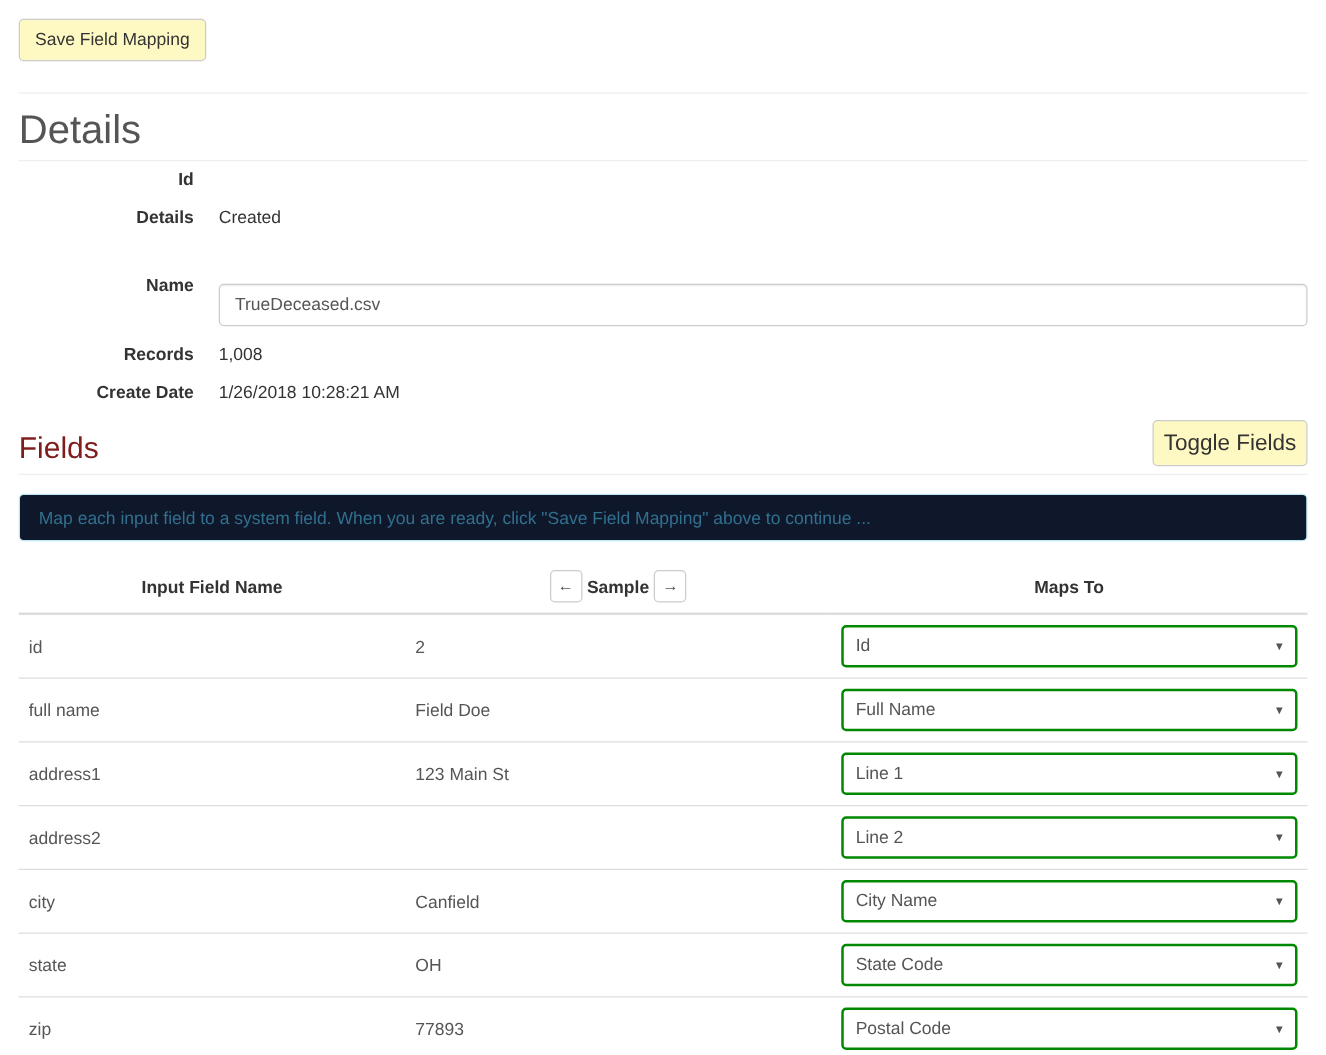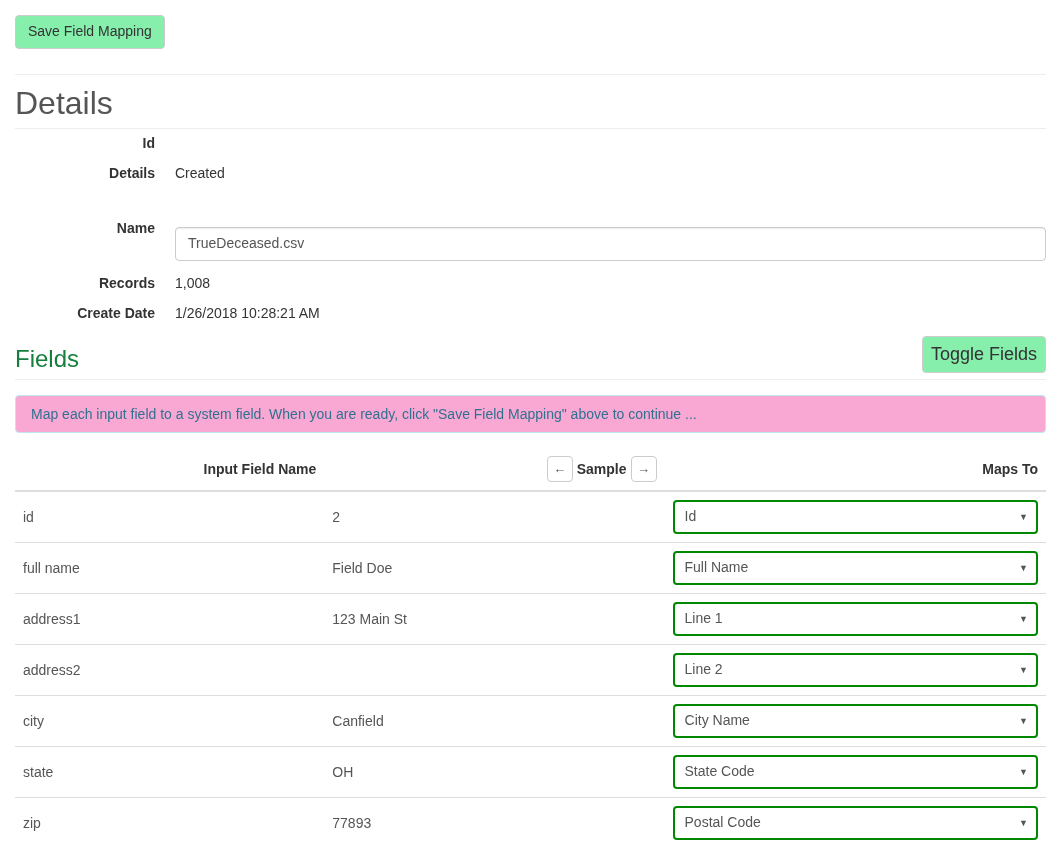--- a/index.html
+++ b/index.html
@@ -17,21 +17,21 @@
   .topbar {
     padding-bottom: 25px;
     border-bottom: 1px solid #eee;
     margin-bottom: 10px;
   }
   .btn {
     display: inline-block;
     padding: 6px 12px;
     font-size: 14px;
     line-height: 1.42857;
-    background: #86efac;
+    background: #fef9c3;
     border: 1px solid #ccc;
     border-radius: 4px;
     cursor: pointer;
     color: #333;
   }
   .btn-sm {
     padding: 4px 8px;
     font-size: 18px;
     line-height: 1.5;
   }
@@ -46,21 +46,21 @@
   .fields-header {
     display: flex;
     align-items: flex-end;
     justify-content: space-between;
     border-bottom: 1px solid #eee;
     margin-bottom: 15px;
   }
   .fields-header h3 {
     font-size: 24px;
     font-weight: 400;
-    color: #15803d;
+    color: #7f1d1d;
     margin: 10px 0 6px 0;
   }
   .details-row {
     display: flex;
     align-items: center;
     margin-bottom: 14px;
   }
   .details-label {
     width: 160px;
     padding-right: 20px;
@@ -77,33 +77,33 @@
     padding: 6px 12px;
     font-size: 14px;
     line-height: 1.42857;
     border: 1px solid #ccc;
     border-radius: 4px;
     box-shadow: inset 0 1px 1px rgba(0,0,0,.07);
     color: #555;
     margin-top: 32px;
   }
   .alert-info {
-    background: #f9a8d4;
+    background: #0f172a;
     border: 1px solid #bce8f1;
     color: #31708f;
     padding: 10px 15px;
     border-radius: 4px;
     margin-bottom: 15px;
   }
   table.map-table {
     width: 100%;
     border-collapse: collapse;
   }
   table.map-table th {
-    text-align: right;
+    text-align: center;
     font-weight: 700;
     padding: 8px;
     border-bottom: 2px solid #ddd;
     vertical-align: middle;
   }
   table.map-table td {
     padding: 8px;
     border-top: 1px solid #ddd;
     vertical-align: middle;
     color: #555;

